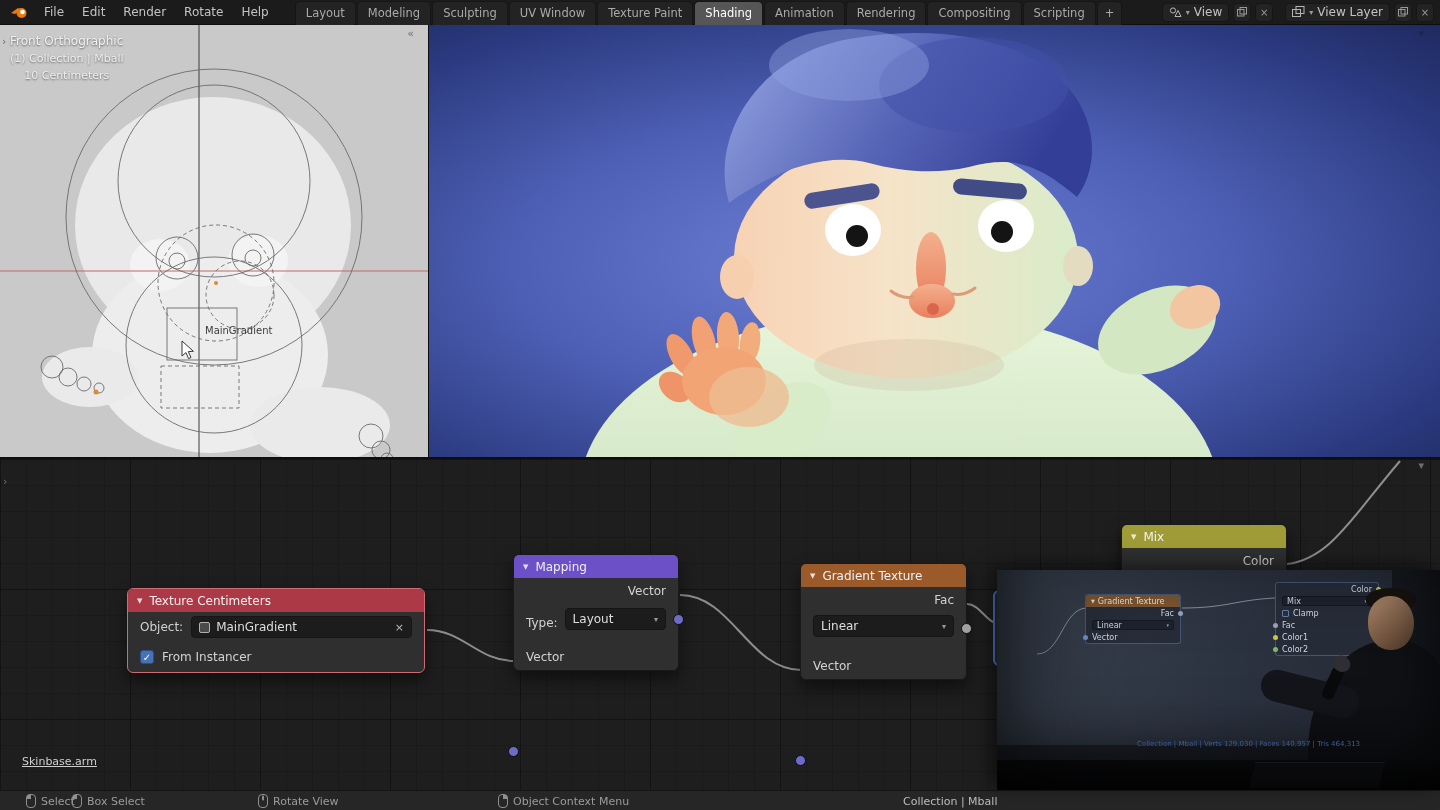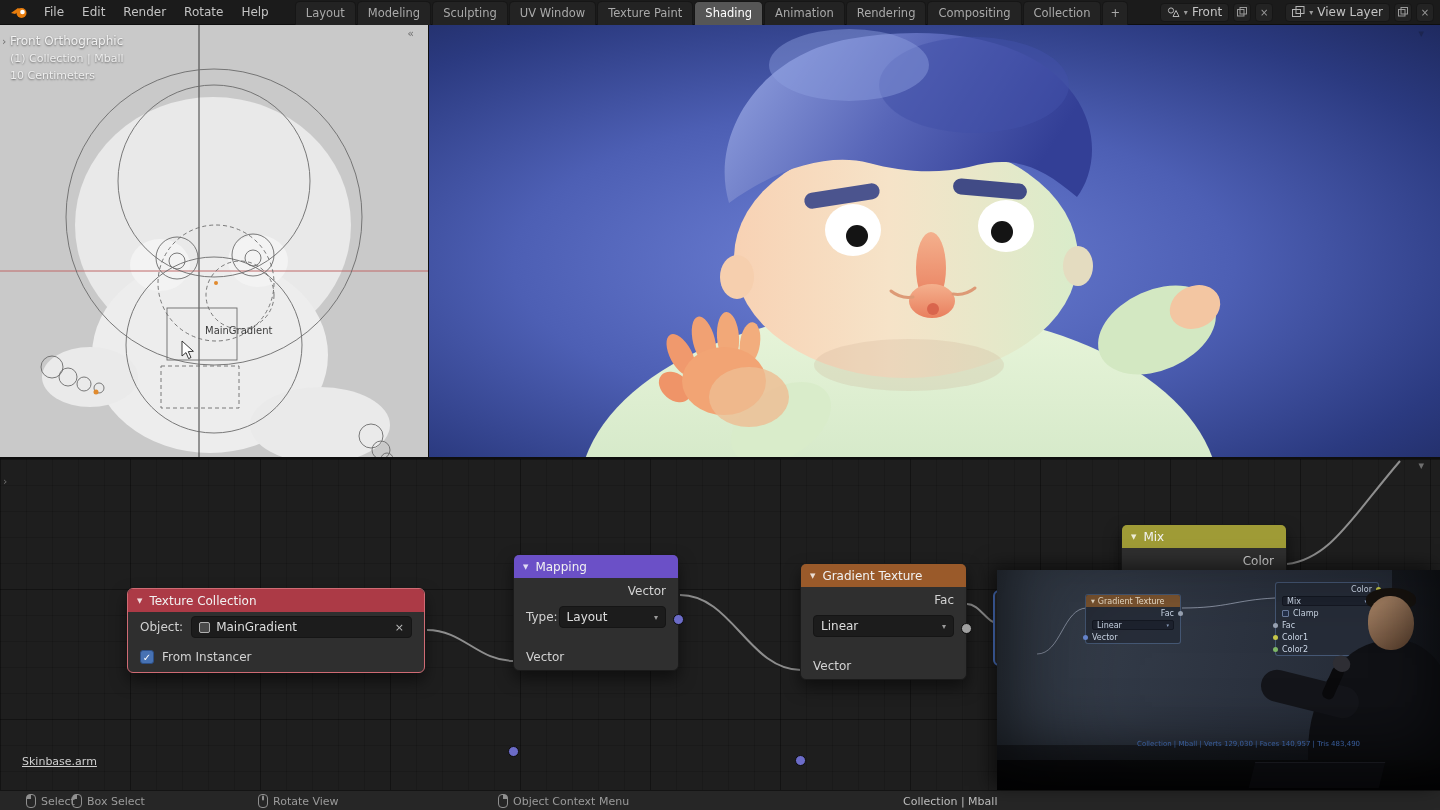--- a/index.html
+++ b/index.html
@@ -27,21 +27,21 @@
   .tb-btn { display:flex; align-items:center; justify-content:center; width:18px; height:19px;
     background:#232323; border:1px solid #161616; border-radius:4px; color:#9a9a9a; font-size:10px; }
 
   
   .vp-left { position:absolute; left:0; top:25px; width:428px; height:432px;
     background:#c9c9c9; overflow:hidden; }
   .vp-left svg.wire { position:absolute; left:0; top:0; }
   .vp-text { position:absolute; left:10px; top:8px; color:#f1f1f1;
     text-shadow:0 1px 2px rgba(0,0,0,.55); line-height:17px; }
   .vp-text .l0 { font-size:12px; }
-  .vp-text .l1,.vp-text .l2 { font-size:11px; opacity:.92; }
+  .vp-text .l1,.vp-text .l2 { font-size:11px; opacity:.92;text-align:center; }
   .vp-objlabel { position:absolute; left:205px; top:300px; font-size:10px; color:#3c3c3c; }
   .vp-cursor { position:absolute; left:181px; top:315px; }
   .panel-toggle { position:absolute; color:#6f6f6f; font-size:11px; line-height:10px; }
   .vpl-collapse { right:14px; top:4px; }
   .vpl-expand { left:2px; top:12px; }
   .vp-right { position:absolute; left:428px; top:25px; width:1012px; height:432px;
     border-left:1px solid #0e0e0e; overflow:hidden;
     background:radial-gradient(ellipse at 44% 55%, #6e81d6 0%, #4d5fb4 45%, #2b3a80 80%, #1f2a60 100%); }
   .vpr-chev { position:absolute; right:16px; top:4px; color:#1c2550; font-size:11px; }
 
@@ -154,32 +154,32 @@
     <nav class="tabs">
       <span class="tab">Layout</span>
       <span class="tab">Modeling</span>
       <span class="tab">Sculpting</span>
       <span class="tab">UV Window</span>
       <span class="tab">Texture Paint</span>
       <span class="tab active">Shading</span>
       <span class="tab">Animation</span>
       <span class="tab">Rendering</span>
       <span class="tab">Compositing</span>
-      <span class="tab">Collection</span>
+      <span class="tab">Scripting</span>
       <span class="tab add">+</span>
     </nav>
     <span class="tb-spacer"></span>
     <div class="pillgroup">
       <div class="pill">
         <svg width="13" height="12" viewBox="0 0 13 12">
           <circle cx="4" cy="4.5" r="2.6" fill="none" stroke="#b5b5b5"></circle>
           <path d="M6,10.5 L12,10.5 L9,4.5 Z" fill="none" stroke="#b5b5b5"></path>
         </svg>
         <span class="chev">▾</span>
-        <span>Front</span>
+        <span>View</span>
       </div>
       <span class="tb-btn">
         <svg width="10" height="10" viewBox="0 0 10 10">
           <rect x="0.5" y="2.5" width="6.5" height="6.5" fill="none" stroke="#9a9a9a"></rect>
           <rect x="3" y="0.5" width="6.5" height="6.5" fill="none" stroke="#9a9a9a"></rect>
         </svg>
       </span>
       <span class="tb-btn">×</span>
     </div>
     <div class="pillgroup">
@@ -309,21 +309,21 @@
         <path d="M427,171 C463,171 478,202 514,202"></path>
         <path d="M680,136 C732,136 749,211 801,211"></path>
         <path d="M967,145 C980,145 987,165 1000,165"></path>
         <path d="M1287,105 C1330,100 1352,58 1400,2"></path>
       </g>
     </svg>
 
     <div class="node selected" style="left:127px; top:129px; width:298px;">
       <div class="nhead hdr-texcoord">
         <span class="tri">▼</span>
-        <span>Texture Collection</span>
+        <span>Texture Centimeters</span>
       </div>
       <div class="nrow" style="height:30px; gap:8px;">
         <span>Object:</span>
         <div class="field objfield">
           <span class="cubeicon"></span>
           <span class="val">MainGradient</span>
           <span class="clear">×</span>
         </div>
       </div>
       <div class="nrow" style="height:30px;">
@@ -334,21 +334,21 @@
 
     <div class="node" style="left:513px; top:95px; width:166px;">
       <div class="nhead hdr-mapping">
         <span class="tri">▼</span>
         <span>Mapping</span>
       </div>
       <div class="nrow out">
         <span>Vector</span>
         <span class="sock vec r" style="top:36px;"></span>
       </div>
-      <div class="nrow" style="gap:1px;">
+      <div class="nrow" style="gap:7px;align-items:flex-end;">
         <span>Type:</span>
         <div class="field dd">
           <span>Layout</span>
           <span class="chev">▾</span>
         </div>
       </div>
       <div class="nrow" style="margin-top:14px;">
         <span>Vector</span>
         <span class="sock vec l" style="top:102px;"></span>
       </div>
@@ -452,21 +452,21 @@
       </div>
     </div>
 
     <div class="person-torso"></div>
     <div class="person-hair"></div>
     <div class="person-head"></div>
     <div class="person-arm"></div>
     <div class="mic"></div>
     <div class="desk"></div>
     <div class="laptop"></div>
-    <div class="pip-stats">Collection | Mball | Verts 129,030 | Faces 140,957 | Tris 483,490</div>
+    <div class="pip-stats">Collection | Mball | Verts 129,030 | Faces 140,957 | Tris 464,313</div>
     <div class="vign"></div>
   </aside>
 
   <footer class="statusbar">
     <span class="sb-item" style="left:26px;">
       <svg width="10" height="14" viewBox="0 0 10 14">
         <rect x="0.5" y="0.5" width="9" height="13" rx="3.5" fill="none" stroke="#8f8f8f"></rect>
         <path d="M0.5,5 L5,5 L5,0.5 L4,0.5 A3.5,3.5 0 0 0 0.5,4 Z" fill="#8f8f8f"></path>
       </svg>
       <span>Select</span>

